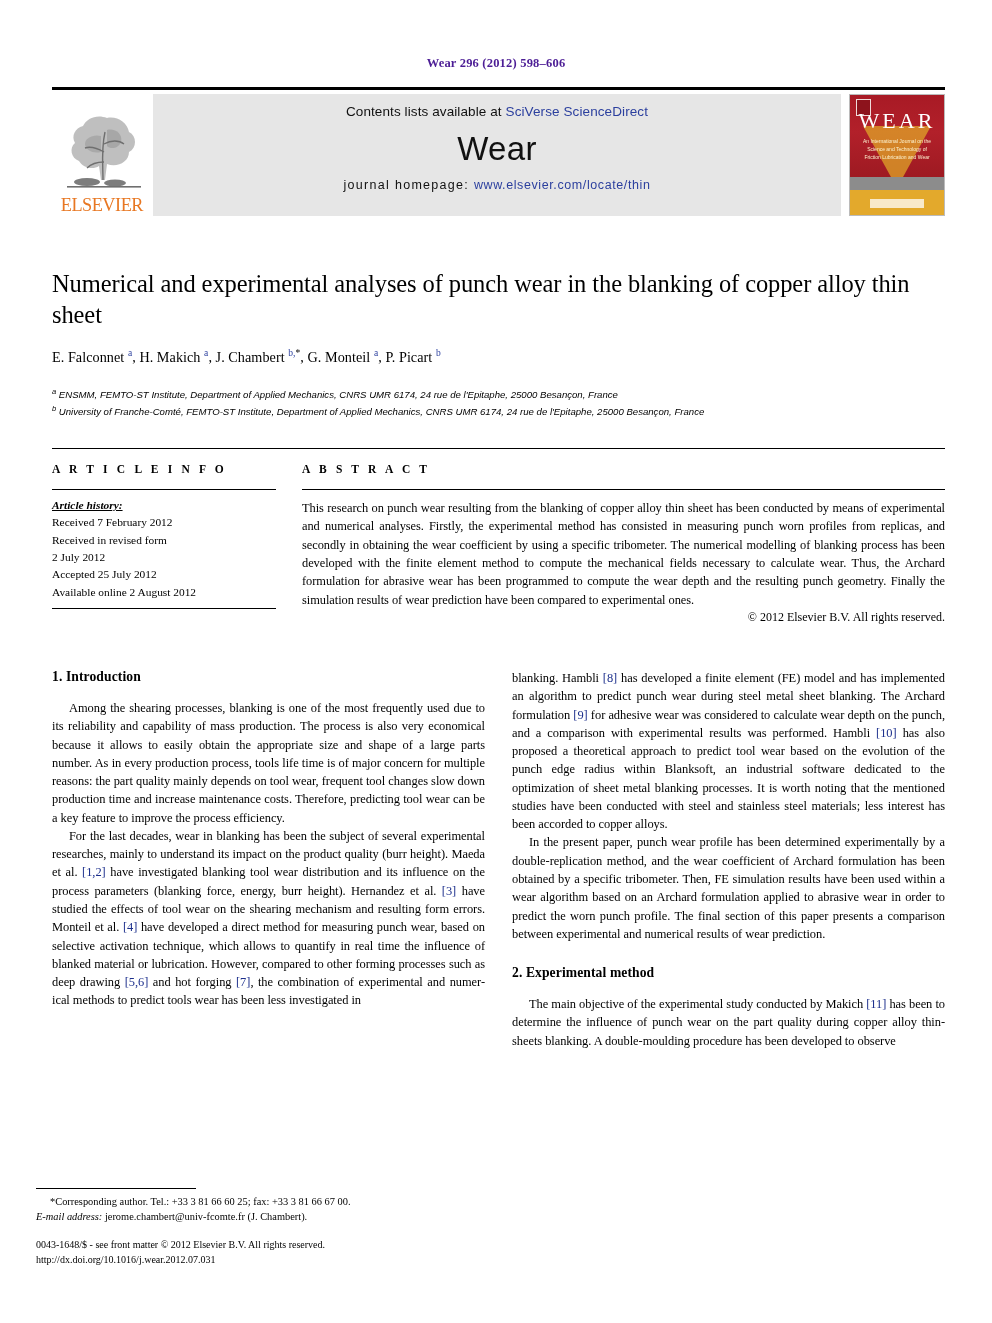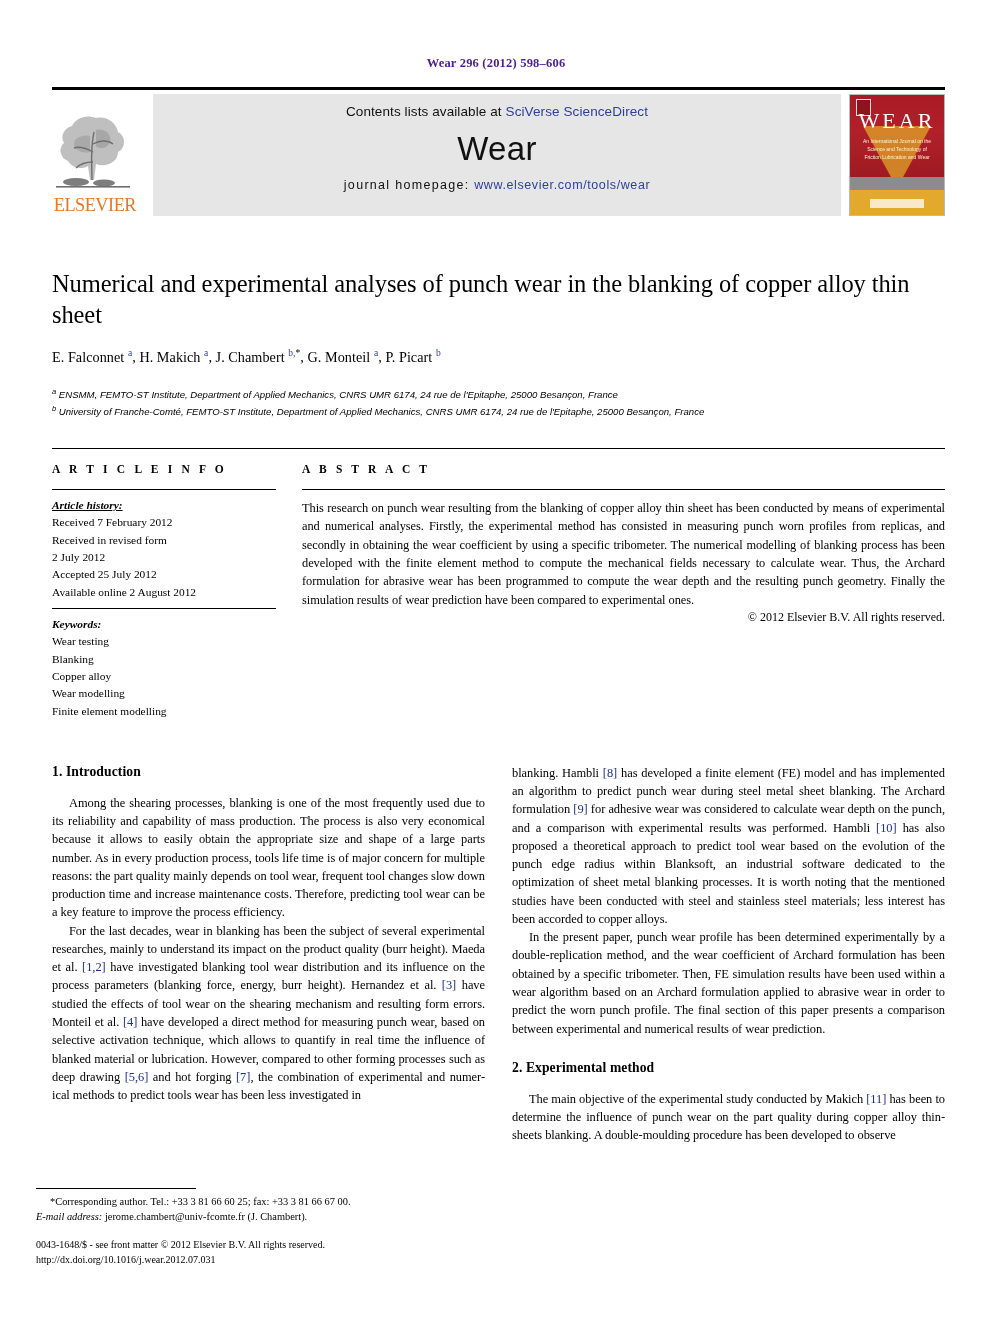--- a/index.html
+++ b/index.html
@@ -45,21 +45,21 @@
     align-items: stretch;
     height: 122px;
     margin-top: 4px;
   }
   .elsevier-logo {
     width: 93px;
     flex: 0 0 93px;
     display: flex;
     flex-direction: column;
     justify-content: flex-end;
-    align-items: flex-start;
+    align-items: flex-end;
     background: #fff;
     padding-bottom: 2px;
   }
   .tree-svg { display:block; }
   .elsevier-word {
     font-family: "Liberation Serif", serif;
     font-size: 19px;
     letter-spacing: -0.5px;
     color: #E87722;
     font-weight: normal;
@@ -317,21 +317,21 @@
         </span>
         <div class="elsevier-word">ELSEVIER</div>
       </div>
 
       <div class="masthead-center">
         <div class="contents-line">
           <span>Contents lists available at </span><span class="sd-link">SciVerse ScienceDirect</span>
         </div>
         <div class="journal-name">Wear</div>
         <div class="homepage-line">
-          <span>journal homepage: </span><span class="hp-link">www.elsevier.com/tools/wear</span>
+          <span>journal homepage: </span><span class="hp-link">www.elsevier.com/locate/thin</span>
         </div>
       </div>
 
       <div class="cover">
         <div class="top"></div>
         <div class="triangle"></div>
         <div class="elsev-mark"></div>
         <div class="wear-title">WEAR</div>
         <div class="sub">An International Journal on the Science and Technology of Friction Lubrication and Wear</div>
         <div class="band-grey"></div>
@@ -353,24 +353,20 @@
 
   <div class="info-abstract">
     <div class="col-info">
       <div class="sect-label">A R T I C L E  I N F O</div>
       <div class="rule"></div>
       <div class="hist">
         <span class="lbl">Article history:</span><br>
         <span>Received 7 February 2012<br>Received in revised form<br>2 July 2012<br>Accepted 25 July 2012<br>Available online 2 August 2012</span>
       </div>
       <div class="rule-thin"></div>
-      <div class="kw">
-        <span class="lbl">Keywords:</span><br>
-        <span>Wear testing<br>Blanking<br>Copper alloy<br>Wear modelling<br>Finite element modelling</span>
-      </div>
     </div>
 
     <div class="col-abs">
       <div class="sect-label">A B S T R A C T</div>
       <div class="rule"></div>
       <div class="abstract-body">This research on punch wear resulting from the blanking of copper alloy thin sheet has been conducted by means of experimental and numerical analyses. Firstly, the experimental method has consisted in measuring punch worn profiles from replicas, and secondly in obtaining the wear coefficient by using a specific tribometer. The numerical modelling of blanking process has been developed with the finite element method to compute the mechanical fields necessary to calculate wear. Thus, the Archard formulation for abrasive wear has been programmed to compute the wear depth and the resulting punch geometry. Finally the simulation results of wear prediction have been compared to experimental ones.</div>
       <div class="copyright">© 2012 Elsevier B.V. All rights reserved.</div>
     </div>
   </div>
 

